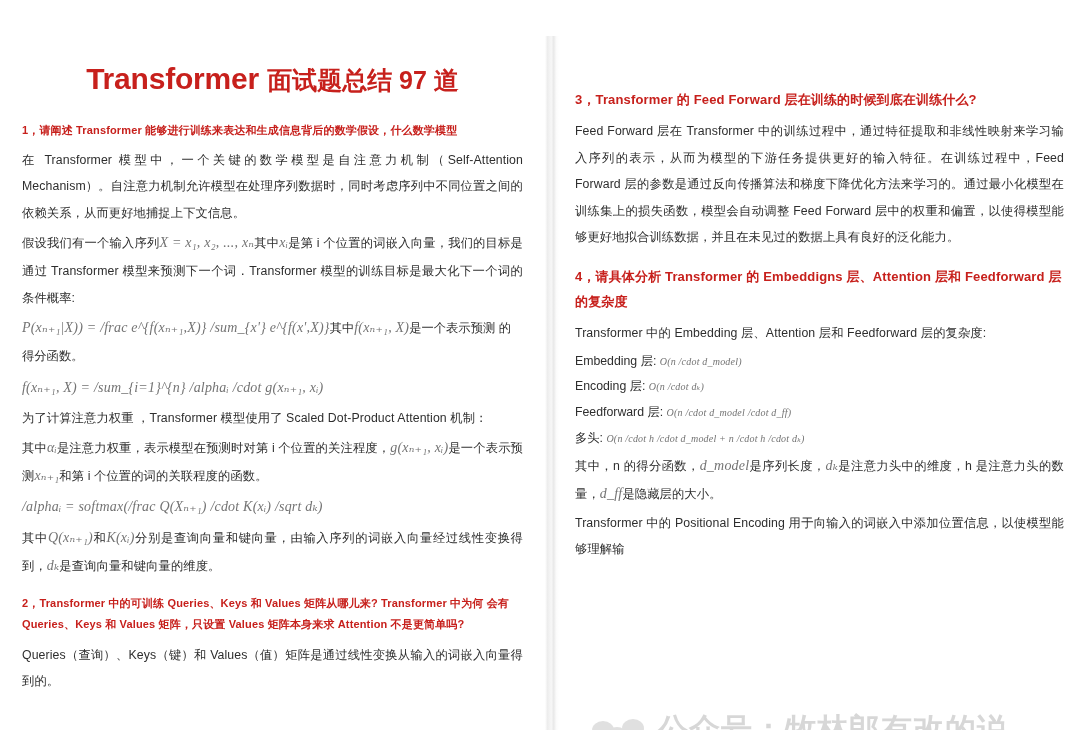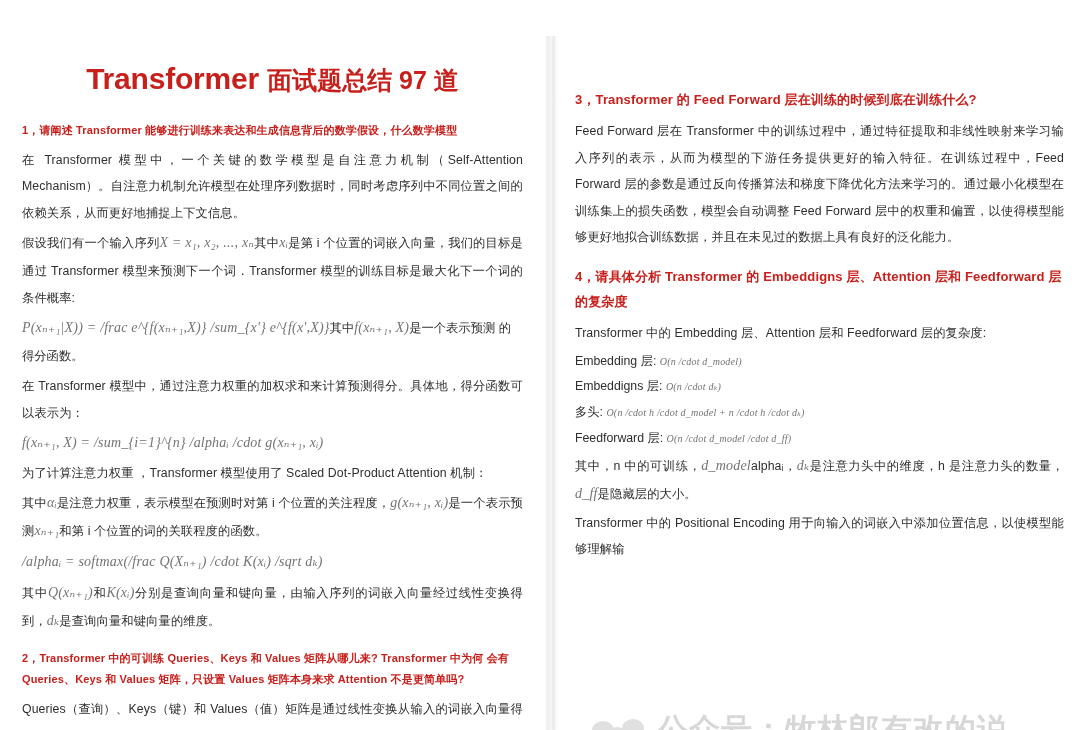--- a/index.html
+++ b/index.html
@@ -149,21 +149,20 @@
     <div class="spacer-sm"></div>
 
     <div class="qhead">1，请阐述 Transformer 能够进行训练来表达和生成信息背后的数学假设，什么数学模型</div>
 
     <p class="para">在 Transformer 模型中，一个关键的数学模型是自注意力机制（Self-Attention Mechanism）。自注意力机制允许模型在处理序列数据时，同时考虑序列中不同位置之间的依赖关系，从而更好地捕捉上下文信息。</p>
 
     <p class="para"><span>假设我们有一个输入序列</span><span class="math">X = x₁, x₂, ..., xₙ</span><span>其中</span><span class="math">xᵢ</span><span>是第 i 个位置的词嵌入向量，我们的目标是通过 Transformer 模型来预测下一个词．Transformer 模型的训练目标是最大化下一个词的条件概率:</span></p>
 
     <div class="mathline"><span class="math">P(xₙ₊₁|X)) = /frac e^{f(xₙ₊₁,X)} /sum_{x'} e^{f(x',X)}</span><span class="inline-cn">其中</span><span class="math">f(xₙ₊₁, X)</span><span class="inline-cn">是一个表示预测 的得分函数。</span></div>
 
-    <p class="para">在 Transformer 模型中，通过注意力权重的加权求和来计算预测得分。具体地，得分函数可以表示为：</p>
 
     <div class="mathline"><span class="math">f(xₙ₊₁, X) = /sum_{i=1}^{n} /alphaᵢ /cdot g(xₙ₊₁, xᵢ)</span></div>
 
     <p class="para">为了计算注意力权重 ，Transformer 模型使用了 Scaled Dot-Product Attention 机制：</p>
 
     <p class="para tight"><span>其中</span><span class="math">αᵢ</span><span>是注意力权重，表示模型在预测时对第 i 个位置的关注程度，</span><span class="math">g(xₙ₊₁, xᵢ)</span><span>是一个表示预测</span><span class="math">xₙ₊₁</span><span>和第 i 个位置的词的关联程度的函数。</span></p>
 
     <div class="mathline"><span class="math">/alphaᵢ = softmax(/frac Q(Xₙ₊₁) /cdot K(xᵢ) /sqrt dₖ)</span></div>
 
     <p class="para tight"><span>其中</span><span class="math">Q(xₙ₊₁)</span><span>和</span><span class="math">K(xᵢ)</span><span>分别是查询向量和键向量，由输入序列的词嵌入向量经过线性变换得到，</span><span class="math">dₖ</span><span>是查询向量和键向量的维度。</span></p>
@@ -187,27 +186,27 @@
     <div class="qhead">3，Transformer 的 Feed Forward 层在训练的时候到底在训练什么?</div>
 
     <p class="para">Feed Forward 层在 Transformer 中的训练过程中，通过特征提取和非线性映射来学习输入序列的表示，从而为模型的下游任务提供更好的输入特征。在训练过程中，Feed Forward 层的参数是通过反向传播算法和梯度下降优化方法来学习的。通过最小化模型在训练集上的损失函数，模型会自动调整 Feed Forward 层中的权重和偏置，以使得模型能够更好地拟合训练数据，并且在未见过的数据上具有良好的泛化能力。</p>
 
     <div class="qhead">4，请具体分析 Transformer 的 Embeddigns 层、Attention 层和 Feedforward 层的复杂度</div>
 
     <p class="para">Transformer 中的 Embedding 层、Attention 层和 Feedforward 层的复杂度:</p>
 
     <p class="cplx-row"><span>Embedding 层:</span> <span class="math">O(n /cdot d_model)</span></p>
 
-    <p class="cplx-row"><span>Embeddigns 层:</span> <span class="math">O(n /cdot dₖ)</span></p>
+    <p class="cplx-row"><span>Encoding 层:</span> <span class="math">O(n /cdot dₖ)</span></p>
+
+    <p class="cplx-row"><span>Feedforward 层:</span> <span class="math">O(n /cdot d_model /cdot d_ff)</span></p>
 
     <p class="cplx-row"><span>多头:</span> <span class="math">O(n /cdot h /cdot d_model + n /cdot h /cdot dₖ)</span></p>
 
-    <p class="cplx-row"><span>Feedforward 层:</span> <span class="math">O(n /cdot d_model /cdot d_ff)</span></p>
-
-    <p class="para tight"><span>其中，n 中的可训练，</span><span class="math">d_model</span><span>alphaᵢ，</span><span class="math">dₖ</span><span>是注意力头中的维度，h 是注意力头的数量，</span><span class="math">d_ff</span><span>是隐藏层的大小。</span></p>
+    <p class="para tight"><span>其中，n 的得分函数，</span><span class="math">d_model</span><span>是序列长度，</span><span class="math">dₖ</span><span>是注意力头中的维度，h 是注意力头的数量，</span><span class="math">d_ff</span><span>是隐藏层的大小。</span></p>
 
 
     <p class="para">Transformer 中的 Positional Encoding 用于向输入的词嵌入中添加位置信息，以使模型能够理解输</p>
   </div>
 
   <div class="watermark">
     <span class="wm-bubbles">
       <span class="wm-b1"></span>
       <span class="wm-b2"></span>
       <span class="wm-b3"></span>

